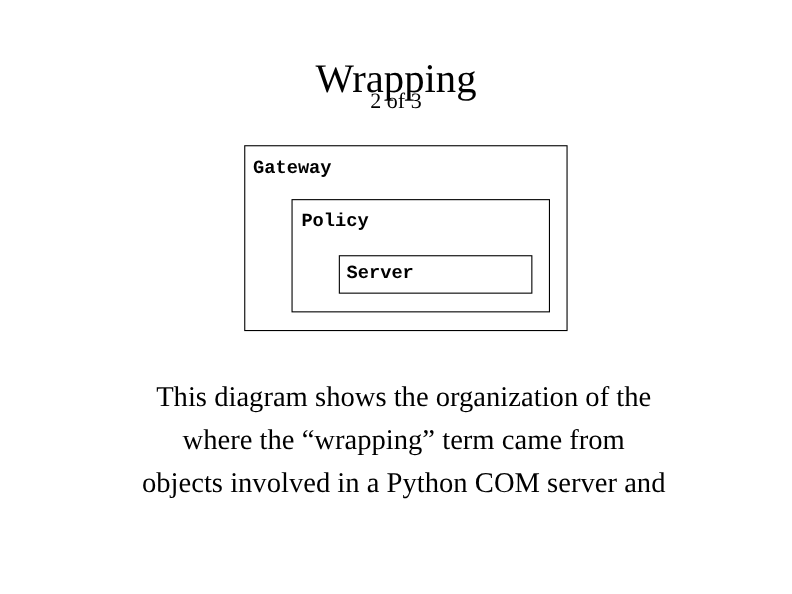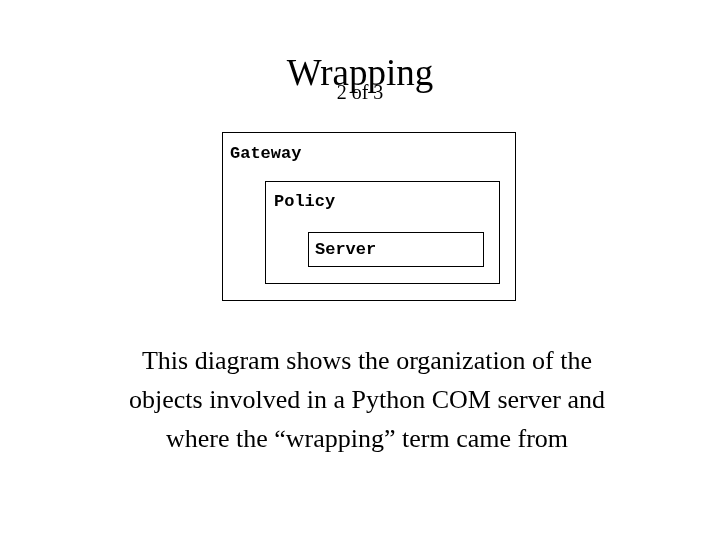--- a/index.html
+++ b/index.html
@@ -136,17 +136,17 @@
           <span class="box-label label-server">Server</span>
         </div>
 
       </div>
     </div>
 
   </div>
 
   <div class="body-text">
     <span class="body-line">This diagram shows the organization of the</span>
+    <span class="body-line">where the “wrapping” term came from</span>
     <span class="body-line">objects involved in a Python COM server and</span>
-    <span class="body-line">where the “wrapping” term came from</span>
   </div>
 
 </div>
 
 </body></html>

